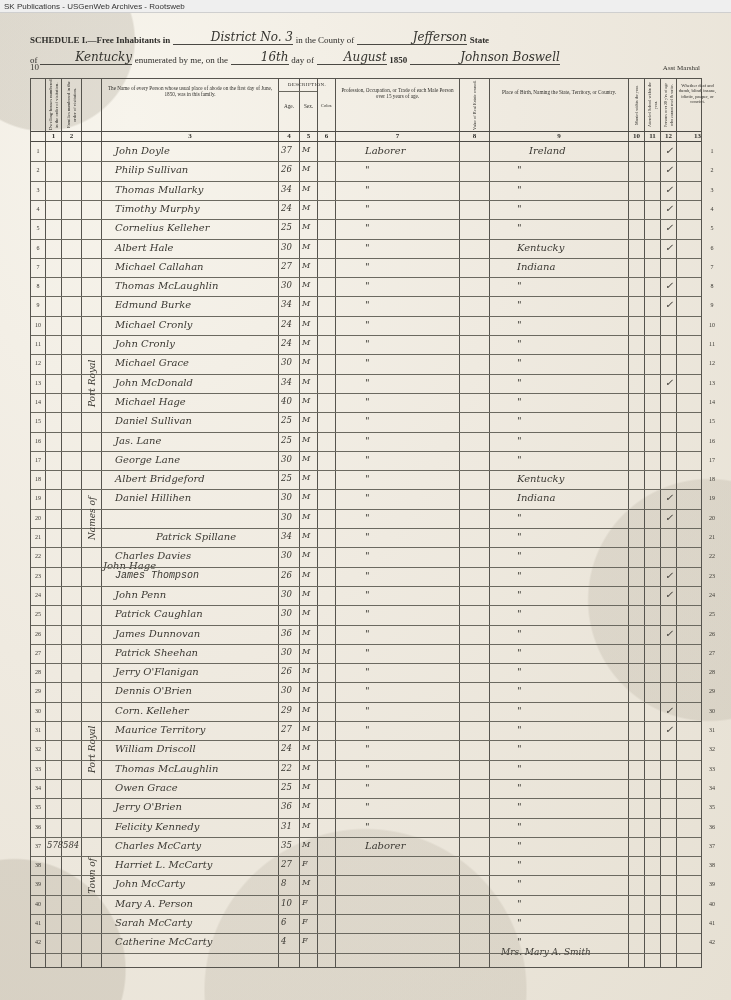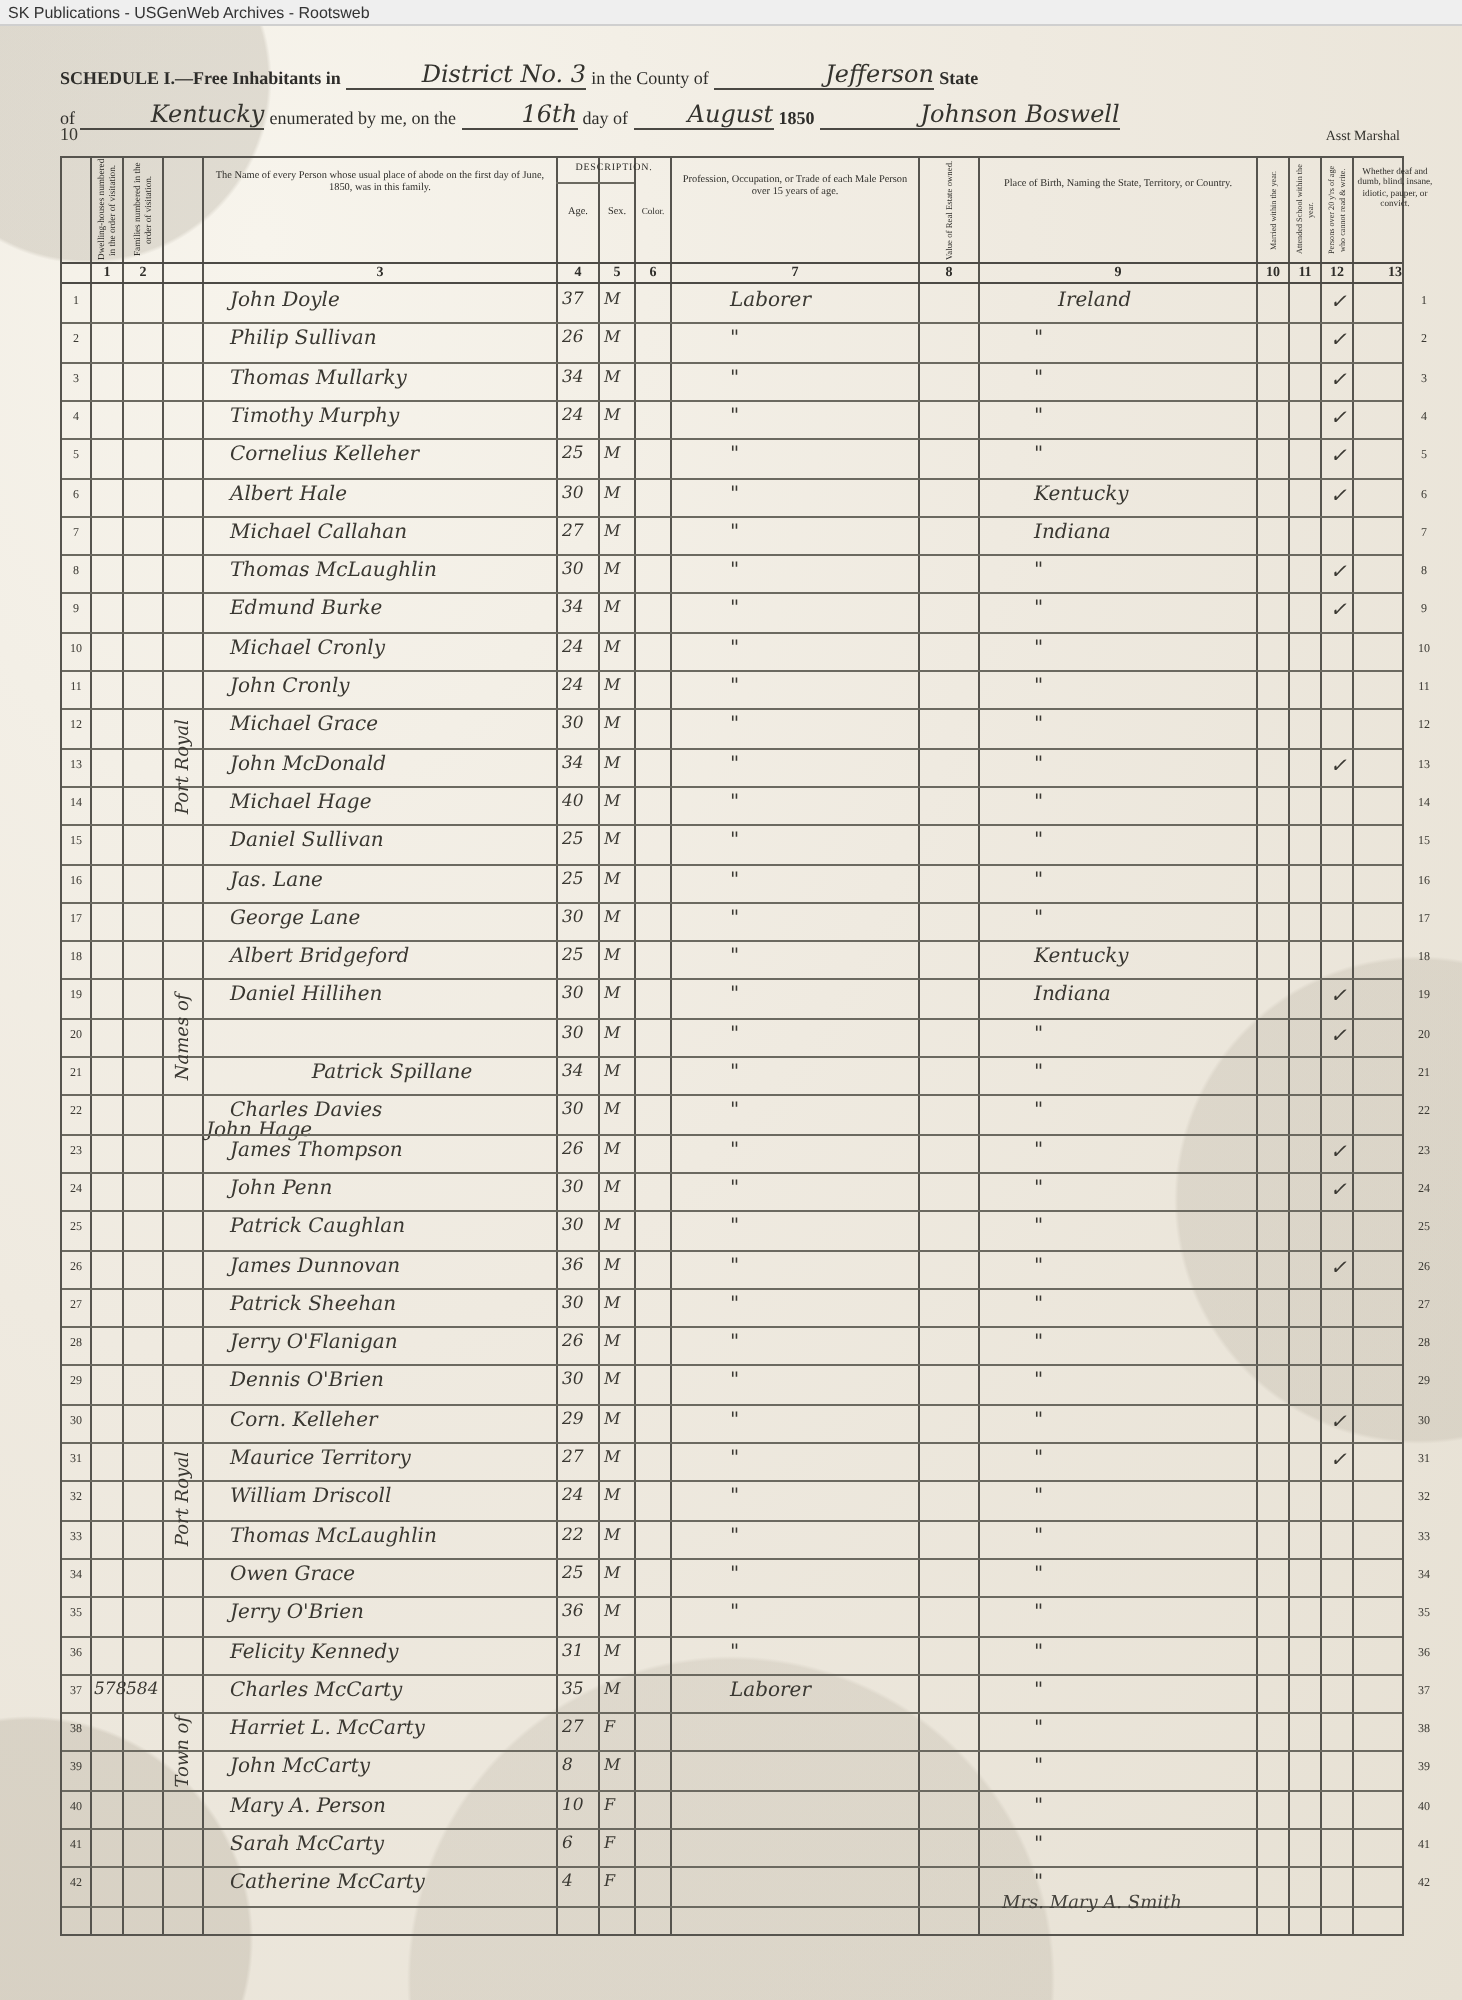--- a/index.html
+++ b/index.html
@@ -397,21 +397,21 @@
           <div class="rowlabel" style="left:-1px;top:468.3px;height:19.3px;line-height:19.3px;">22</div>
           <div class="rowlabel" style="left:673px;top:468.3px;height:19.3px;line-height:19.3px;">22</div>
           <div class="cellhand name" style="left:84px;width:162px;top:471.3px;">Charles Davies</div>
           <div class="cellhand age" style="left:250px;width:18px;top:471.3px;">30</div>
           <div class="cellhand sex" style="left:271px;width:16px;top:471.3px;">M</div>
           <div class="cellhand name" style="left:334px;width:94px;top:471.3px;">"</div>
           <div class="cellhand name" style="left:486px;width:110px;top:471.3px;">"</div>
           <div class="hline" style="top:506.9px;"></div>
           <div class="rowlabel" style="left:-1px;top:487.6px;height:19.3px;line-height:19.3px;">23</div>
           <div class="rowlabel" style="left:673px;top:487.6px;height:19.3px;line-height:19.3px;">23</div>
-          <div class="cellhand name" style="left:84px;width:162px;top:490.6px;">James Thompson</div>
+          <div class="cellhand name" style="left:84px;width:162px;top:490.6px;font-family:Liberation Mono, monospace;">James Thompson</div>
           <div class="cellhand age" style="left:250px;width:18px;top:490.6px;">26</div>
           <div class="cellhand sex" style="left:271px;width:16px;top:490.6px;">M</div>
           <div class="cellhand name" style="left:334px;width:94px;top:490.6px;">"</div>
           <div class="cellhand name" style="left:486px;width:110px;top:490.6px;">"</div>
           <div class="cellhand tick" style="left:634px;width:12px;top:490.6px;">✓</div>
           <div class="hline" style="top:526.2px;"></div>
           <div class="rowlabel" style="left:-1px;top:506.9px;height:19.3px;line-height:19.3px;">24</div>
           <div class="rowlabel" style="left:673px;top:506.9px;height:19.3px;line-height:19.3px;">24</div>
           <div class="cellhand name" style="left:84px;width:162px;top:509.9px;">John Penn</div>
           <div class="cellhand age" style="left:250px;width:18px;top:509.9px;">30</div>

